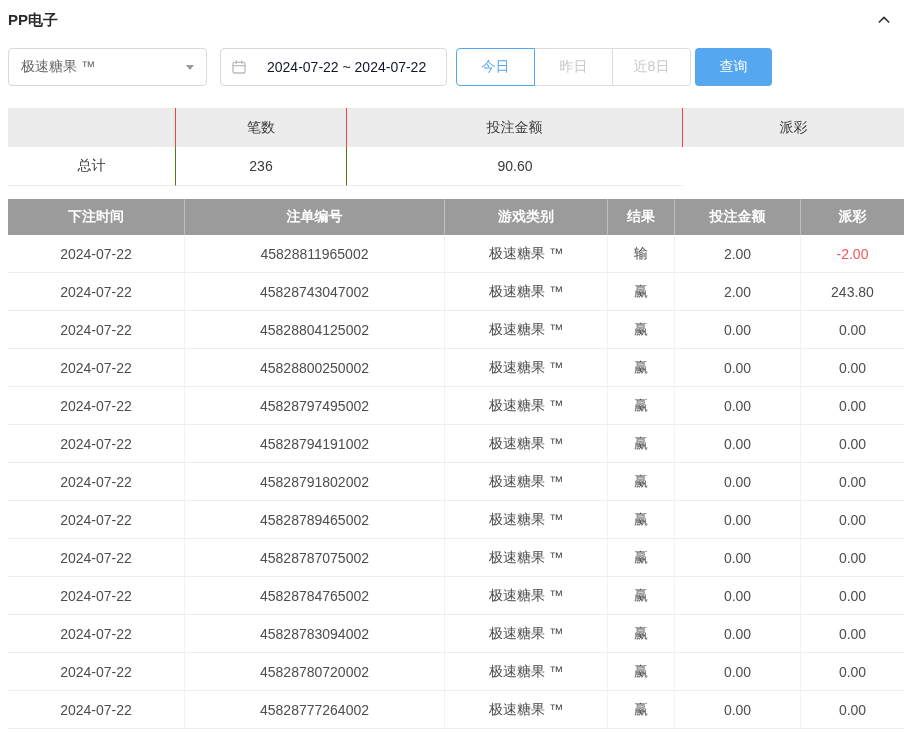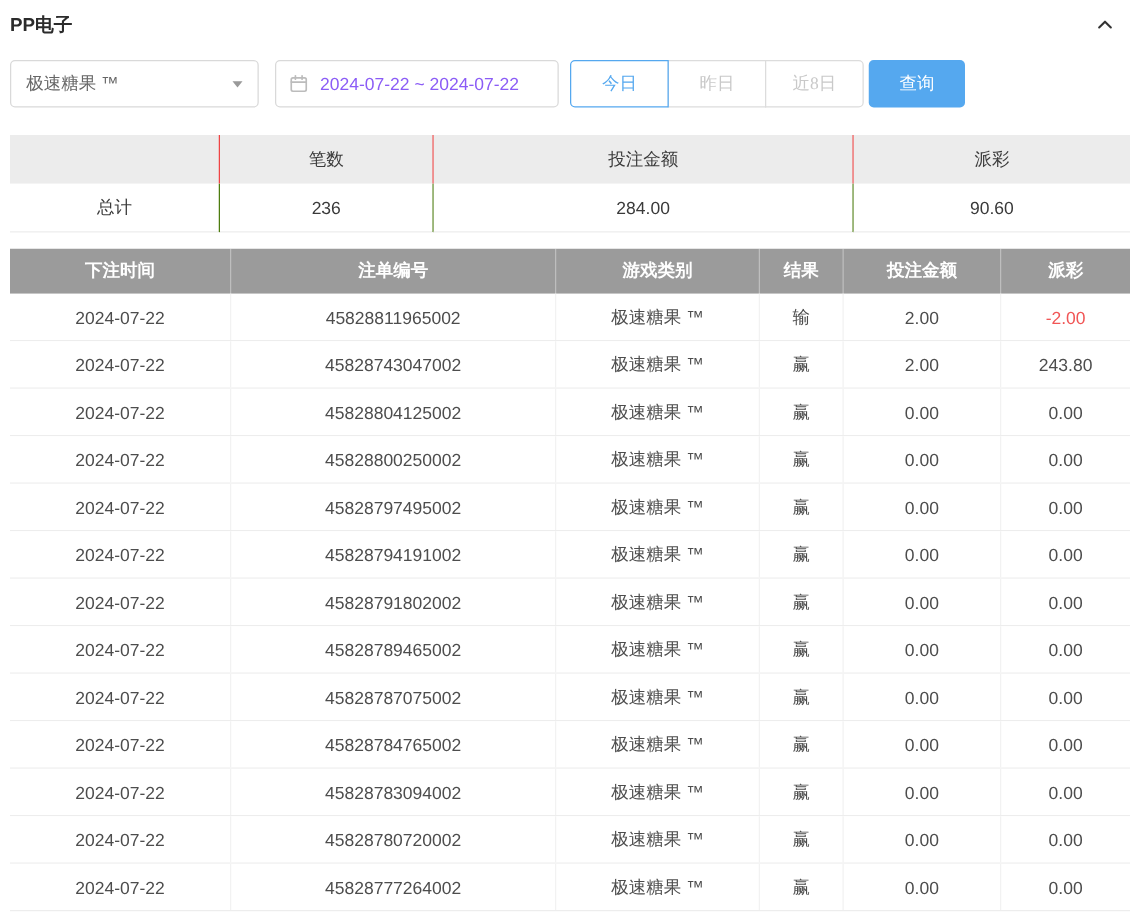--- a/index.html
+++ b/index.html
@@ -35,32 +35,32 @@
   }
   .caret {
     width:0; height:0;
     border-left:4px solid transparent; border-right:4px solid transparent;
     border-top:5px solid #999;
   }
 
   .date-picker {
     margin-left:13px; width:227px; height:38px;
     border:1px solid #d9d9d9; border-radius:4px; background:#fff;
-    display:flex; align-items:center; gap:9px;
-    padding:0 10px; font-size:14px; color:#8b5cf6; cursor:pointer;
+    display:flex; align-items:center; gap:20px;
+    padding:0 10px; font-size:14px; color:#0f172a; cursor:pointer;
   }
 
   .btn-group { display:flex; margin-left:9px; }
   .qbtn {
     width:79px; height:38px; background:#fff;
     border:1px solid #dcdcdc; font-size:14px; color:#c9c9c9;
     cursor:pointer; margin-left:-1px; font-family:inherit;
   }
   .qbtn:first-child { margin-left:0; border-radius:4px 0 0 4px; }
-  .qbtn:last-child  { border-radius:0 4px 4px 0;font-family:Liberation Serif, serif; }
+  .qbtn:last-child  { border-radius:0 4px 4px 0; }
   .qbtn.active { color:var(--accent); border-color:var(--accent); position:relative; z-index:1; }
 
   .search-btn {
     margin-left:4px; width:77px; height:38px;
     border:none; border-radius:4px; background:var(--accent);
     color:#fff; font-size:14px; cursor:pointer; font-family:inherit;
   }
 
   
   .summary { margin-top:22px; width:896px; font-size:14px; }
@@ -131,21 +131,20 @@
   <div class="summary">
     <div class="summary-row head">
       <div class="s-cell"></div>
       <div class="s-cell">笔数</div>
       <div class="s-cell">投注金额</div>
       <div class="s-cell">派彩</div>
     </div>
     <div class="summary-row body">
       <div class="s-cell">总计</div>
       <div class="s-cell">236</div>
-      <div class="s-cell">284.00</div>
       <div class="s-cell">90.60</div>
     </div>
   </div>
 
   <div class="table">
     <div class="t-head">
       <div class="t-cell">下注时间</div>
       <div class="t-cell">注单编号</div>
       <div class="t-cell">游戏类别</div>
       <div class="t-cell">结果</div>

